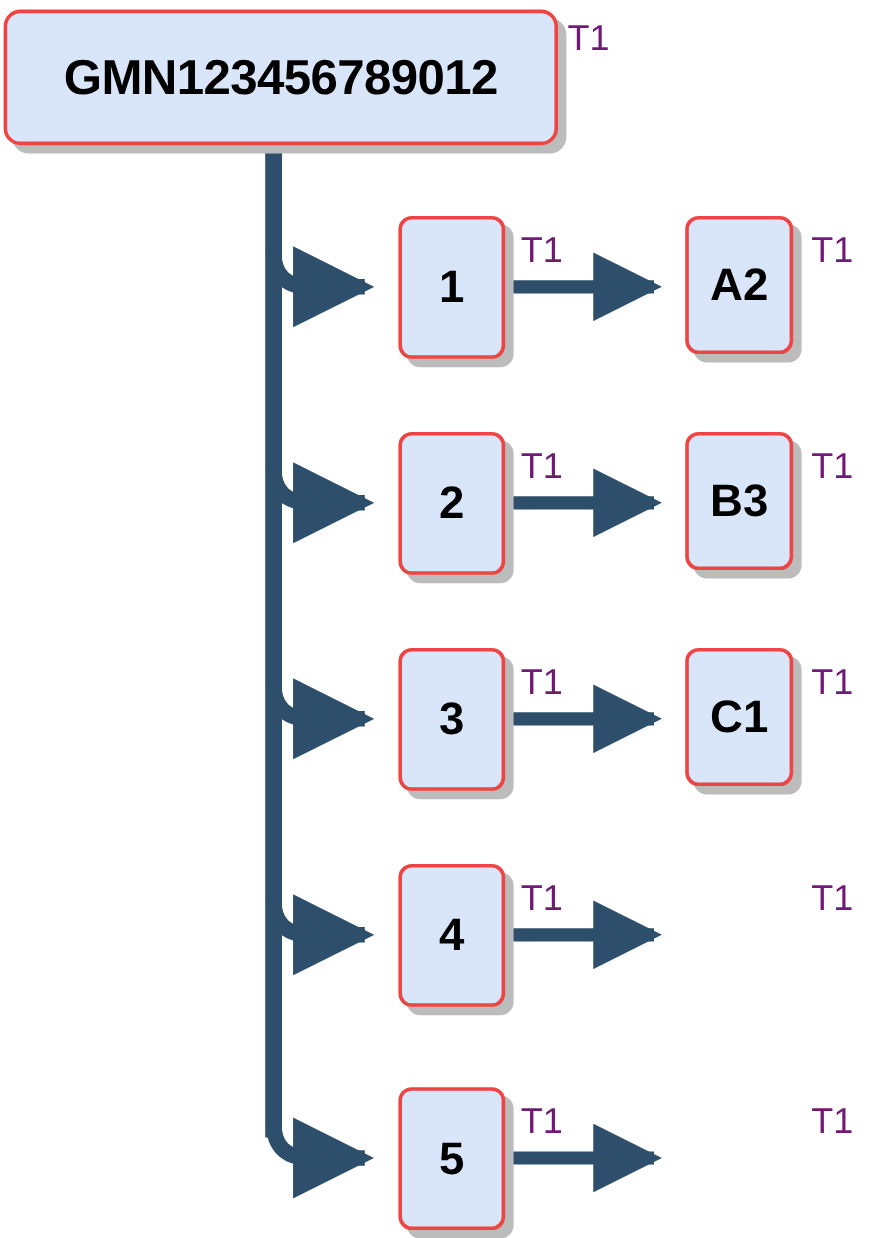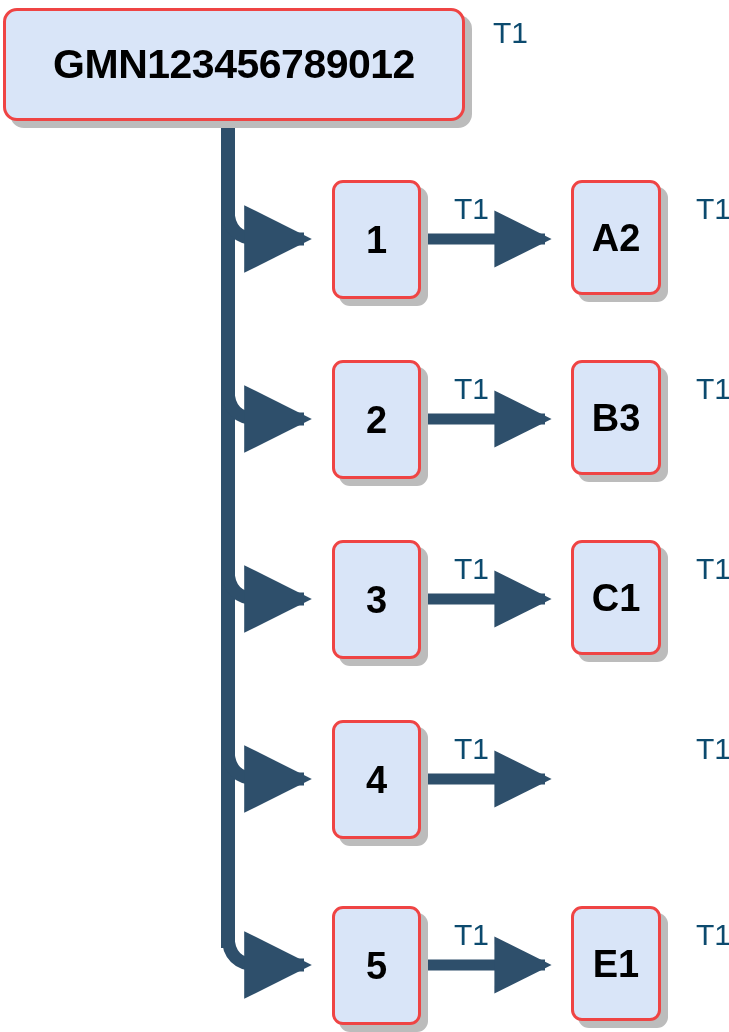--- a/index.html
+++ b/index.html
@@ -70,25 +70,24 @@
     font-size: 38px;
   }
   .row-1 { top: 180px; }
   .row-2 { top: 360px; }
   .row-3 { top: 540px; }
   .row-4 { top: 720px; }
   .row-5 { top: 906px; }
   .tag {
     position: absolute;
     font-size: 30px;
-    color: #0c4a6e;
+    color: #701a75;
     line-height: 1;
     white-space: nowrap;
     z-index: 4;
-    padding-left: 20px;
   }
   .tag-root { left: 473px; top: 18px; }
   .tag-mid  { left: 434px; }
   .tag-leaf { left: 676px; }
   .tag-r1 { top: 194px; }
   .tag-r2 { top: 374px; }
   .tag-r3 { top: 554px; }
   .tag-r4 { top: 734px; }
   .tag-r5 { top: 920px; }
 </style>
@@ -176,18 +175,15 @@
   <div class="node mid row-4">
     <span class="node-label">4</span>
   </div>
   <span class="tag tag-mid tag-r4">T1</span>
   <span class="tag tag-leaf tag-r4">T1</span>
 
   <div class="node mid row-5">
     <span class="node-label">5</span>
   </div>
   <span class="tag tag-mid tag-r5">T1</span>
-  <div class="node leaf row-5">
-    <span class="node-label">E1</span>
-  </div>
   <span class="tag tag-leaf tag-r5">T1</span>
 
 </div>
 
 </body></html>

